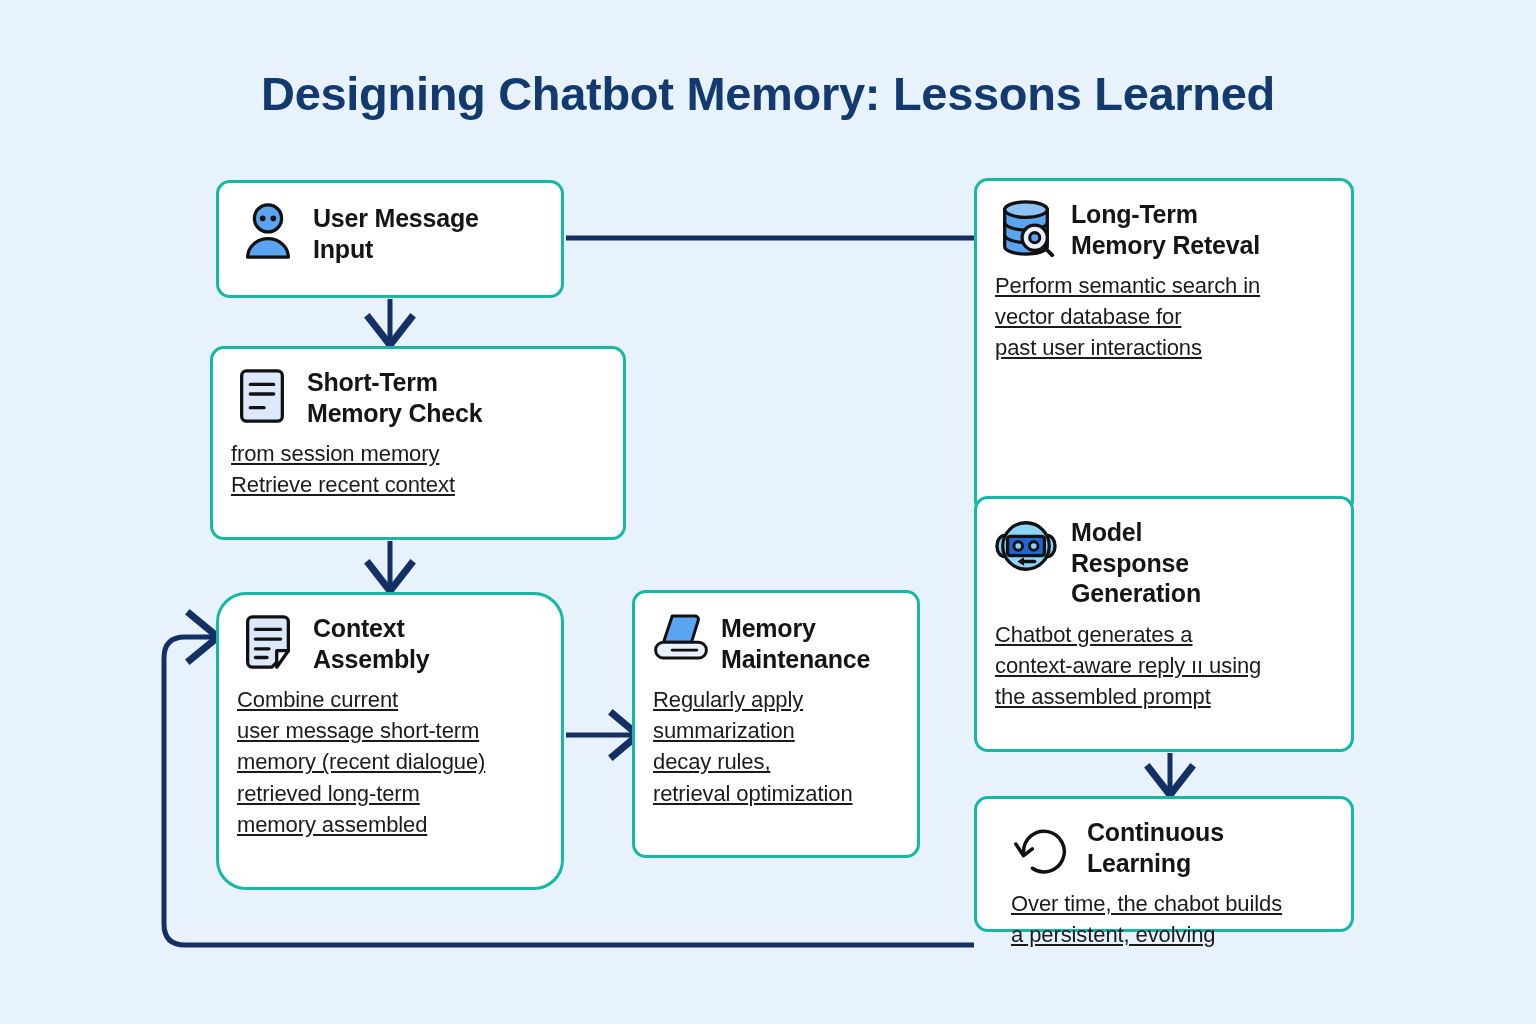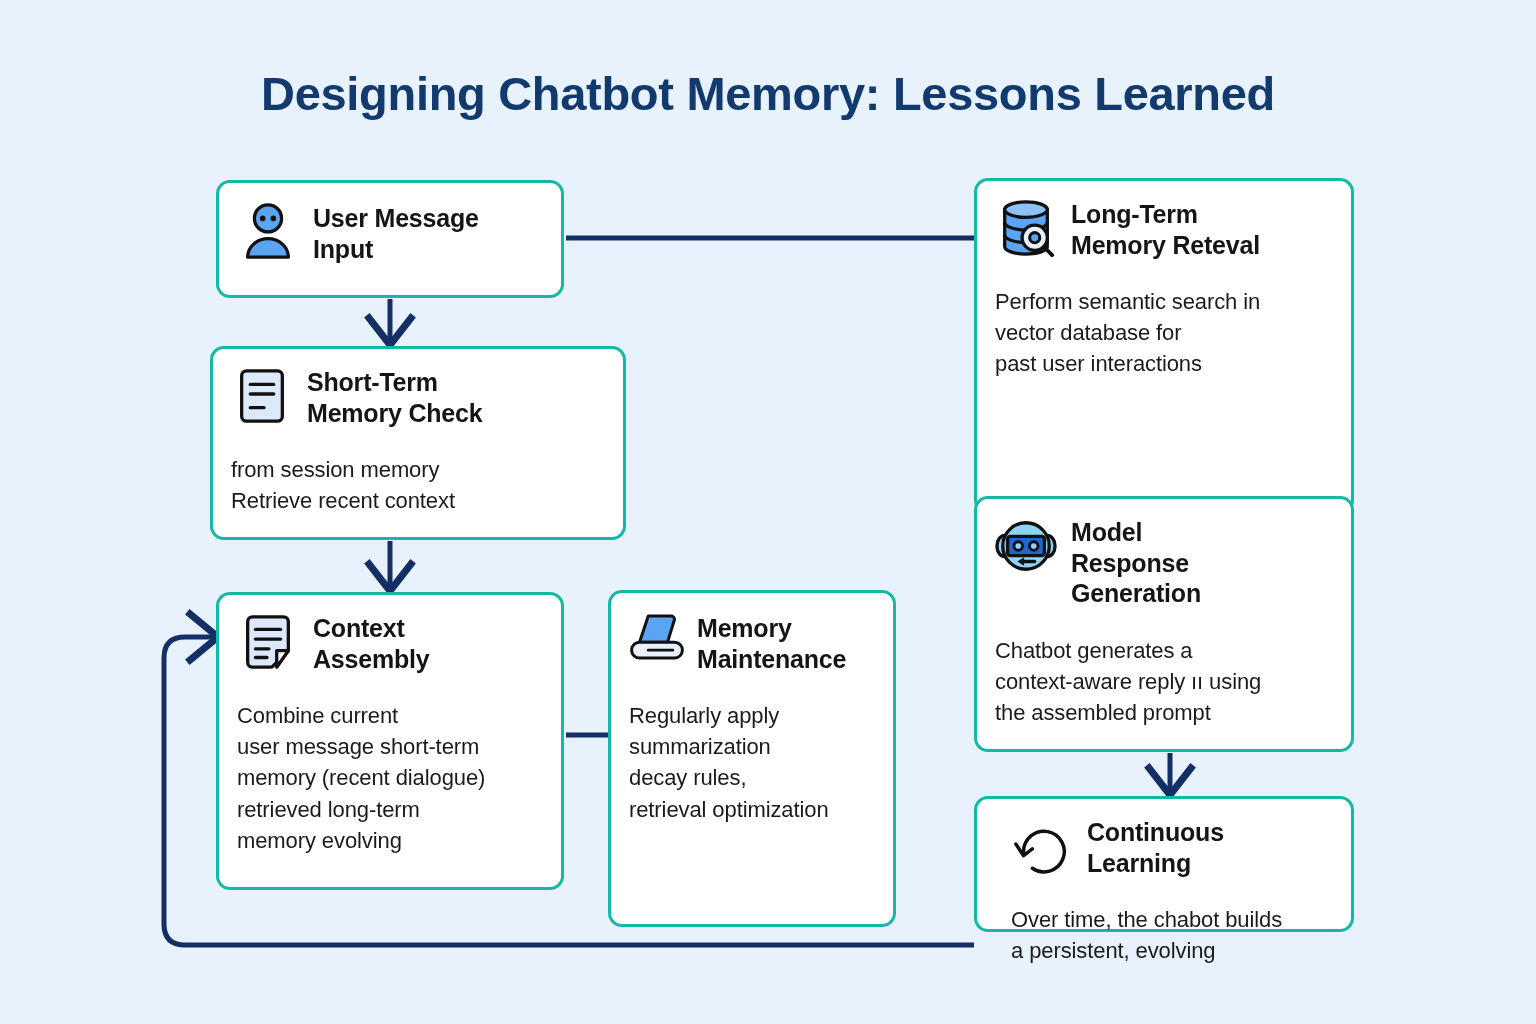--- a/index.html
+++ b/index.html
@@ -67,31 +67,32 @@
     color: #151515;
     line-height: 1.22;
     letter-spacing: -0.2px;
     padding-top: 2px;
   }
 
   .node-desc {
     font-size: 22px;
     color: #1b1b1b;
     line-height: 1.42;
-    margin-top: 26px;
+    margin-top: 10px;
     letter-spacing: -0.1px;
+    text-decoration: underline;
   }
 
   .node-desc div { white-space: nowrap; }
 
   
   #node-user          { left: 216px; top: 180px;  width: 348px; height: 118px; }
   #node-short         { left: 210px; top: 346px;  width: 416px; height: 194px; }
-  #node-context       { left: 216px; top: 592px;  width: 348px; height: 298px; }
-  #node-maintenance   { left: 608px; top: 590px;  width: 288px; height: 337px; }
+  #node-context       { left: 216px; top: 592px;  width: 348px; height: 298px; border-radius: 30px; }
+  #node-maintenance   { left: 632px; top: 590px;  width: 288px; height: 268px; }
   #node-longterm      { left: 974px; top: 178px;  width: 380px; height: 336px; }
   #node-model         { left: 974px; top: 496px;  width: 380px; height: 256px; }
   #node-continuous    { left: 974px; top: 796px;  width: 380px; height: 136px; padding-left: 34px; }
 
   #node-user .node-title,
   #node-maintenance .node-title { padding-top: 4px; }
 
   #node-maintenance .node-head { gap: 12px; }
 
   svg.conn {
@@ -196,21 +197,21 @@
       <div class="node-title">
         <div>Context</div>
         <div>Assembly</div>
       </div>
     </div>
     <div class="node-desc">
       <div>Combine current</div>
       <div>user message short-term</div>
       <div>memory (recent dialogue)</div>
       <div>retrieved long-term</div>
-      <div>memory evolving</div>
+      <div>memory assembled</div>
     </div>
   </div>
 
   <div class="node" id="node-maintenance">
     <div class="node-head">
       <svg class="node-icon small" viewBox="0 0 64 64">
         <path d="M22 8 h26 a4 4 0 0 1 4 4 l-8 26 h-32 z" fill="#5ba4f2" stroke="#111111" stroke-width="3.4" stroke-linejoin="round"></path>
         <path d="M12 38 h40 a9 9 0 0 1 0 18 h-40 a9 9 0 0 1 0 -18 z" fill="#e8f1fd" stroke="#111111" stroke-width="3.4" stroke-linejoin="round"></path>
         <line x1="22" y1="47" x2="50" y2="47" stroke="#111111" stroke-width="3.2" stroke-linecap="round"></line>
       </svg>

